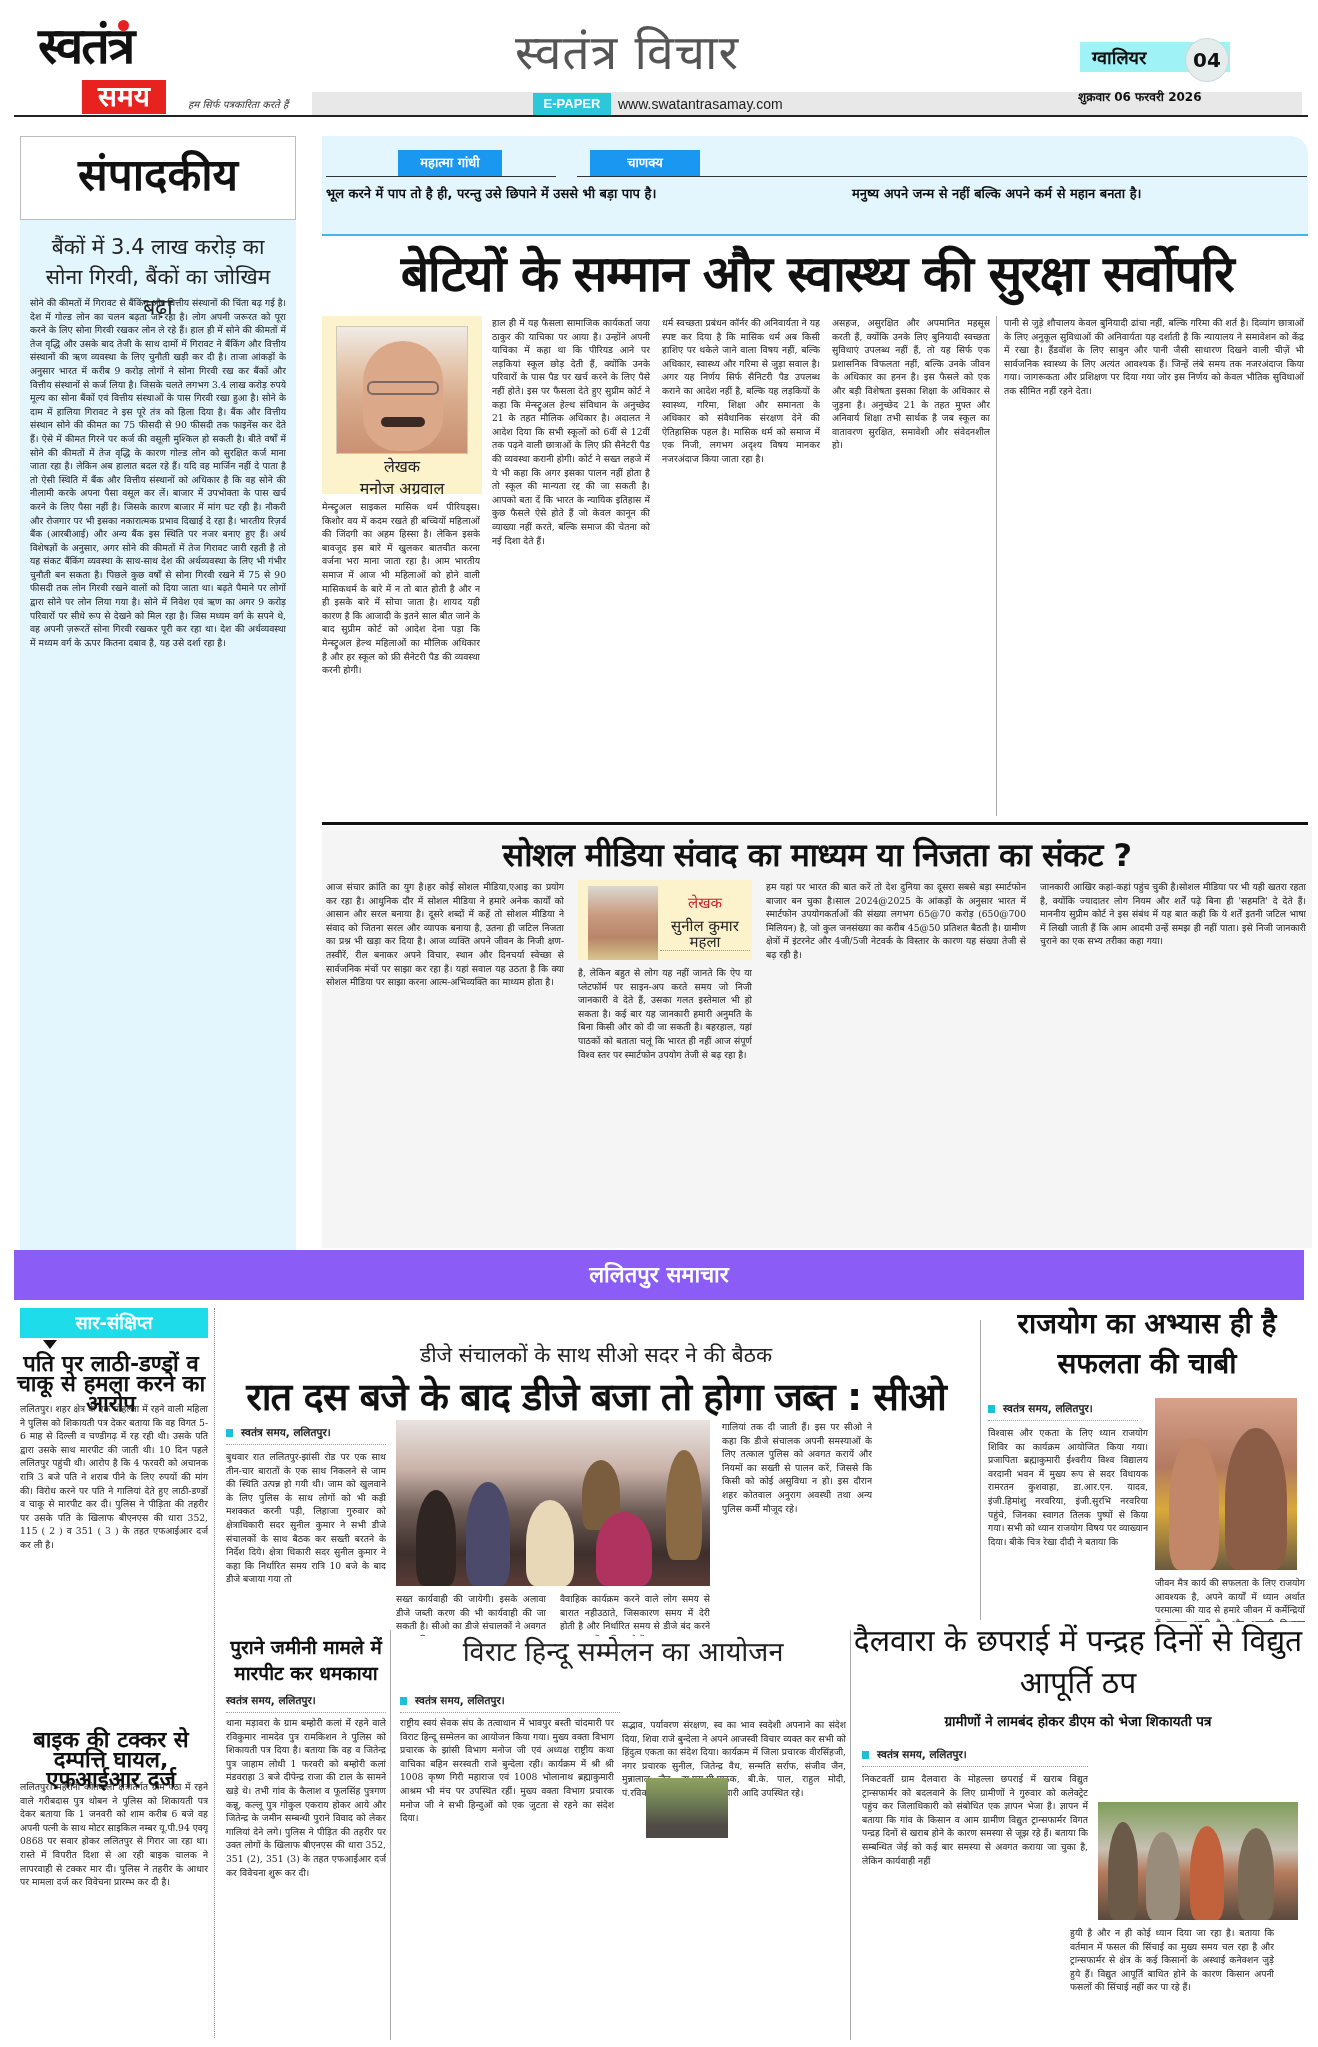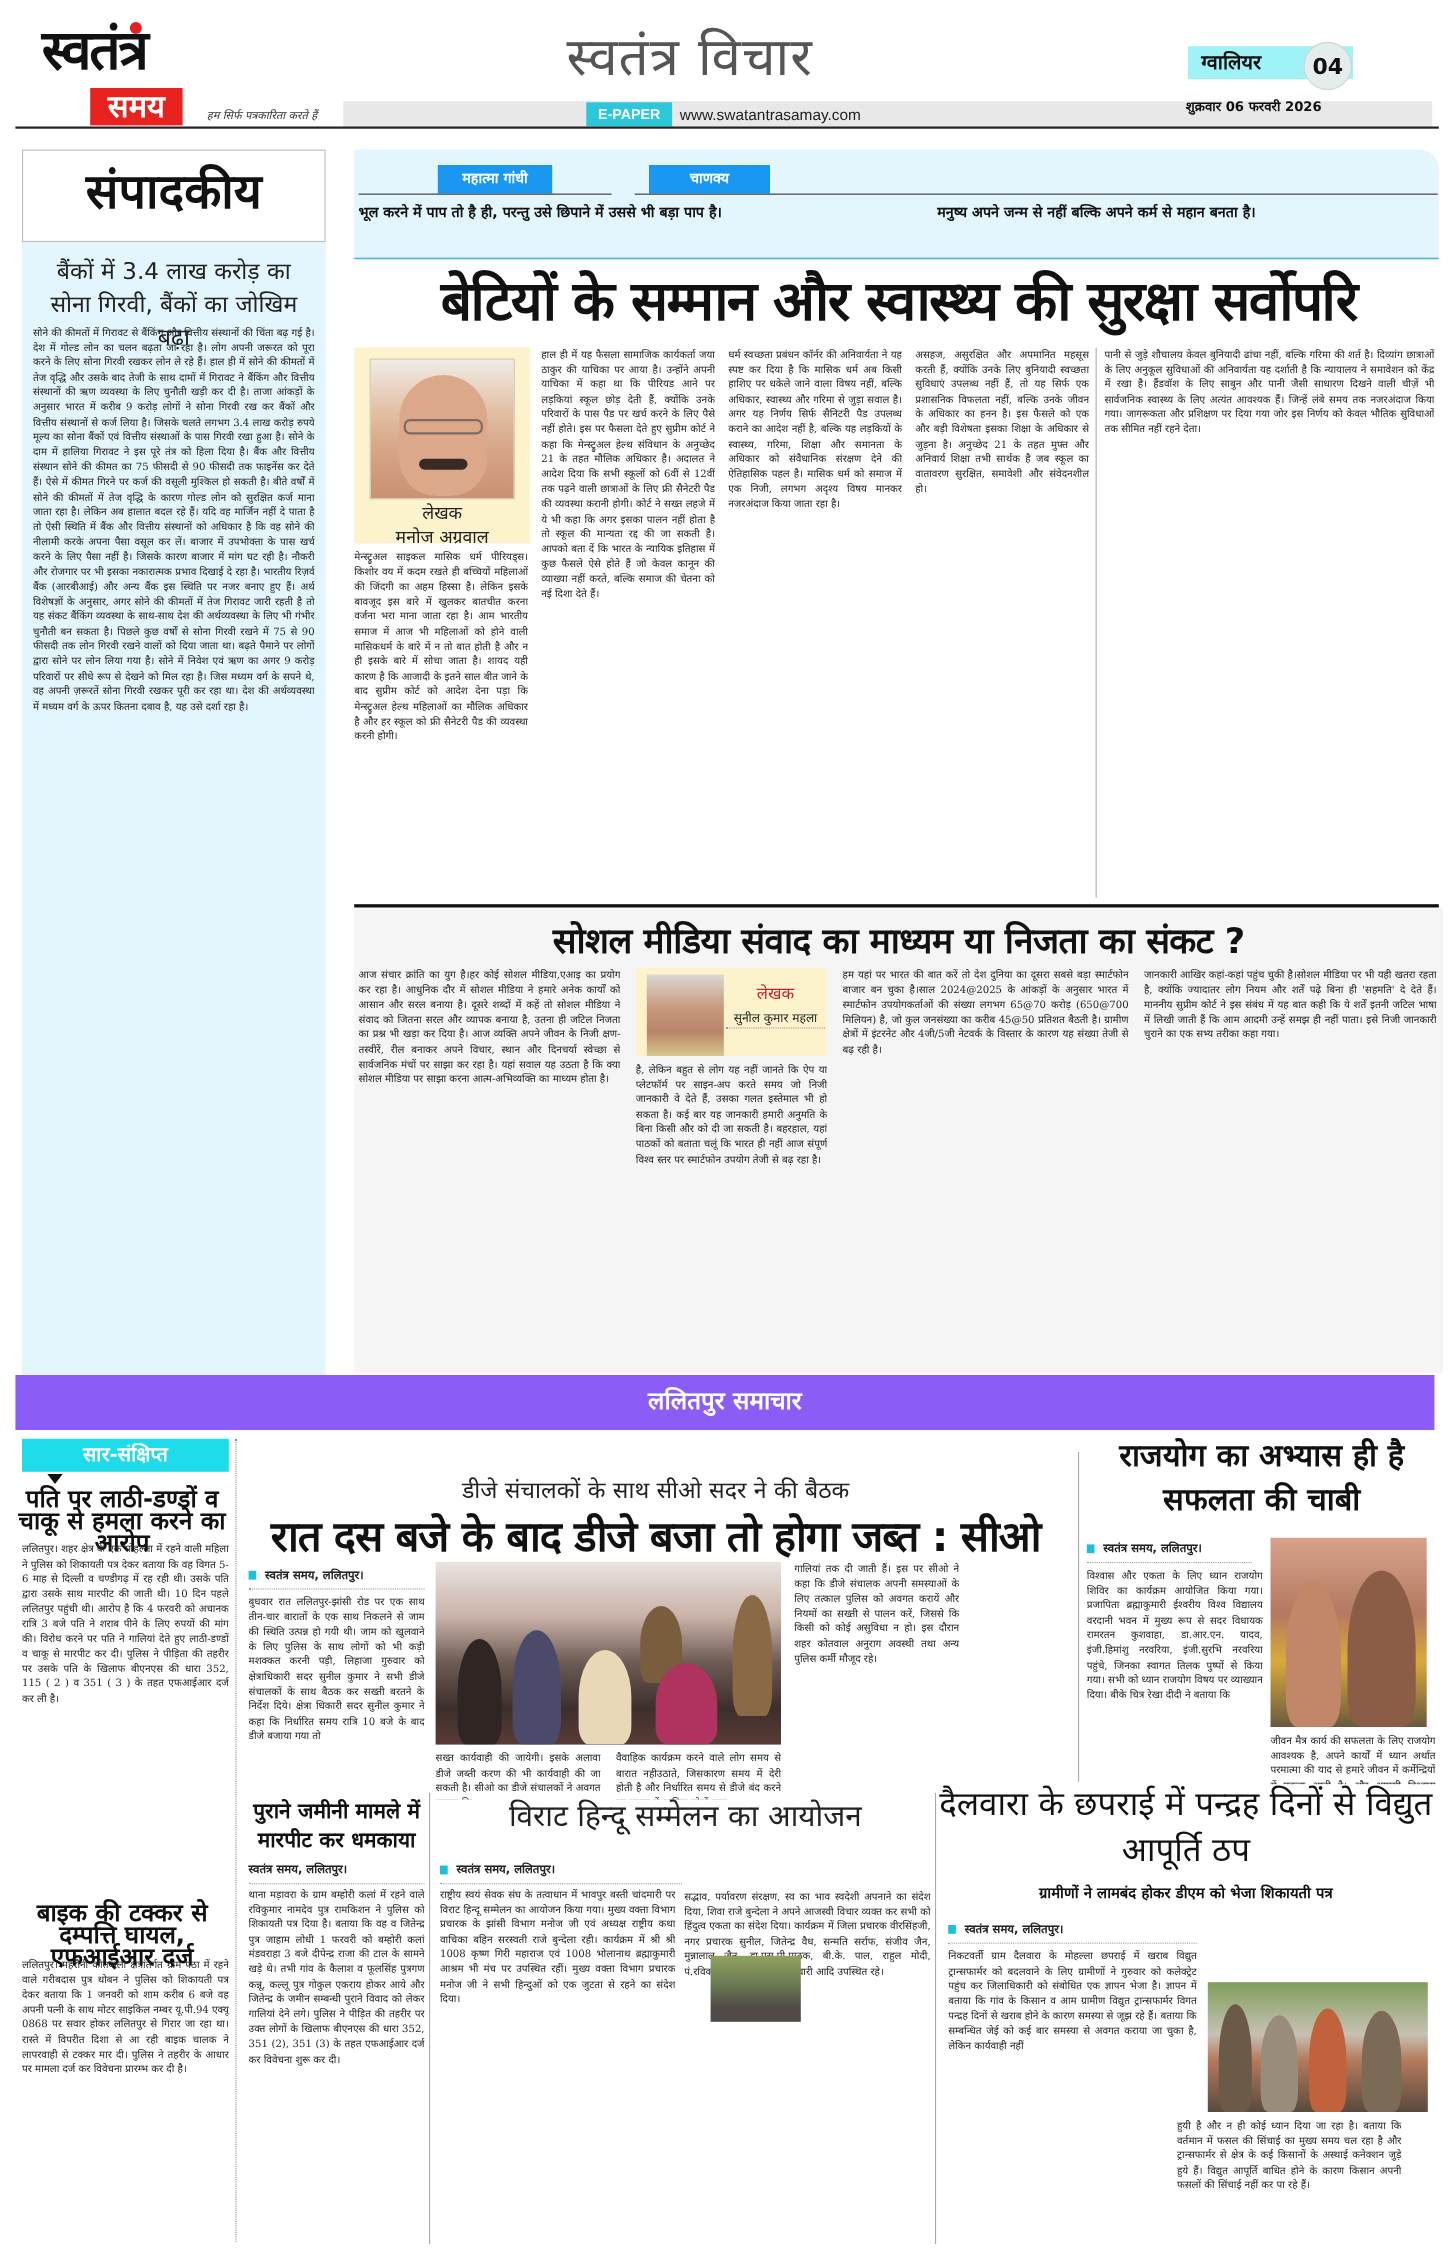--- a/index.html
+++ b/index.html
@@ -50,21 +50,21 @@
 
   .col-divider-v { width: 1px; background: #aaa; }
   .col-rule-h { height: 3px; background: #111; }
 
   
   .social-panel { left: 322px; top: 826px; width: 990px; height: 422px; background: #f5f5f5; }
   .social-headline { left: 322px; top: 830px; width: 990px; text-align: center; font-weight: 900; font-size: 32px; line-height: 50px; color: #111; letter-spacing: -0.5px; }
   .author2-box { left: 578px; top: 880px; width: 174px; height: 80px; background: #fcf3cc; }
   .author2-photo { left: 588px; top: 886px; width: 70px; height: 74px; background: linear-gradient(180deg,#d9d8d2 0%,#c99a7f 40%,#b88568 70%,#d8c58e 100%); }
   .author2-label { left: 660px; top: 892px; width: 90px; text-align: center; font-size: 15px; line-height: 22px; color: #c8232b; }
-  .author2-name { left: 660px; top: 918px; width: 90px; text-align: center; font-size: 11px; line-height: 16px; color: #222; border-bottom: 1px dotted #999; }
+  .author2-name { left: 660px; top: 918px; width: 90px; text-align: center; font-size: 15px; line-height: 16px; color: #222; border-bottom: 1px dotted #999; }
 
   
   .lp-banner { left: 14px; top: 1250px; width: 1290px; height: 50px; background: #8b5cf6; color: #fff; text-align: center; font-size: 22px; line-height: 50px; font-weight: bold; }
 
   
   .ss-label { left: 20px; top: 1308px; width: 188px; height: 30px; background: #1fdcea; color: #fff; text-align: center; font-weight: bold; font-size: 18px; line-height: 30px; }
   .ss-arrow { left: 43px; top: 1340px; width: 0; height: 0; border-left: 7px solid transparent; border-right: 7px solid transparent; border-top: 9px solid #111; }
   .ss-head { left: 14px; width: 194px; text-align: center; font-weight: bold; font-size: 22px; line-height: 20px; color: #111; }
   .ss-body { left: 20px; width: 188px; }
   .dotted-v { width: 0; border-left: 1px dotted #888; }

